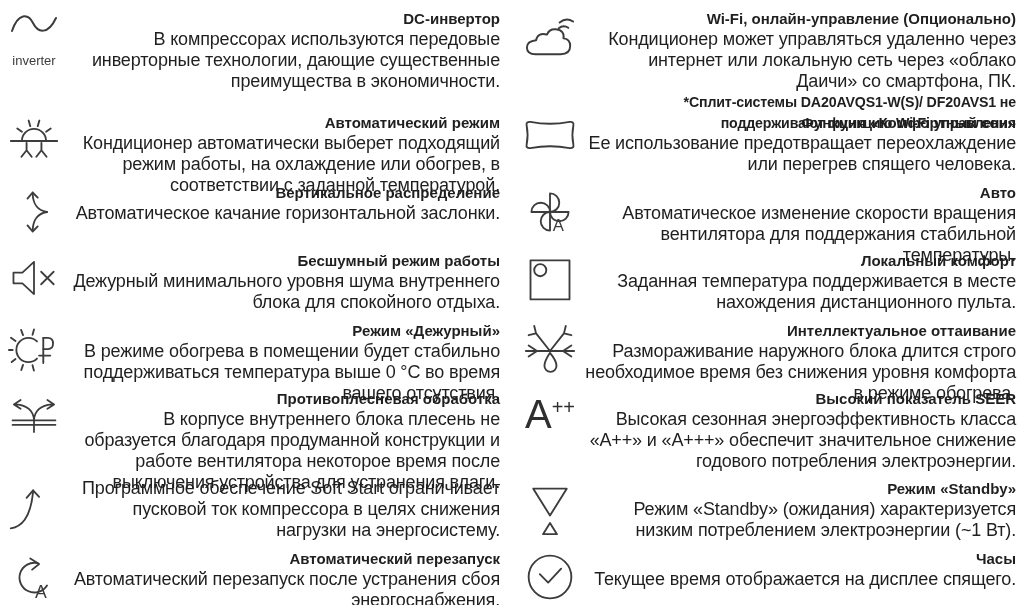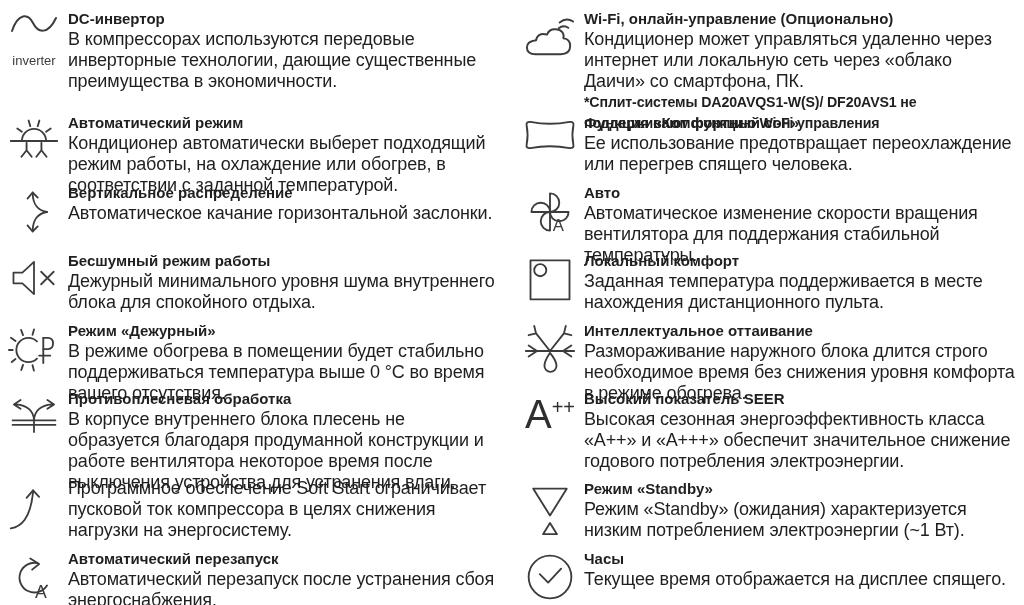--- a/index.html
+++ b/index.html
@@ -16,21 +16,21 @@
     padding:8px 8px 0 8px;
   }
   .item{display:flex;align-items:flex-start;}
   .icon-wrap{
     flex:0 0 52px;width:52px;margin-right:8px;
     display:flex;flex-direction:column;align-items:center;
     padding-top:3px;color:#3c3c3c;
   }
   .icon-wrap svg{stroke:#3c3c3c;fill:none;stroke-width:2;stroke-linecap:round;stroke-linejoin:round;}
   .icon-caption{font-size:13px;color:#3c3c3c;line-height:14px;margin-top:15px;}
-  .text{flex:1 1 auto;min-width:0;}
+  .text{flex:1 1 auto;min-width:0;text-align:right;}
   .title{font-size:15px;font-weight:700;line-height:21px;}
   .desc{font-size:18px;font-weight:400;line-height:21px;letter-spacing:-0.15px;}
   .note{font-size:14.2px;font-weight:700;line-height:21px;letter-spacing:-0.15px;}
   .note:empty{display:none;}
   .seer{display:flex;align-items:flex-start;margin-top:4px;}
   .seer-a{font-size:40px;line-height:38px;font-weight:400;color:#2f2f2f;}
   .seer-plus{font-size:20px;line-height:20px;font-weight:400;color:#2f2f2f;position:relative;top:2px;}
   svg text{stroke:none;fill:#3c3c3c;font-family:"Liberation Sans", sans-serif;}
 </style>
 </head>

